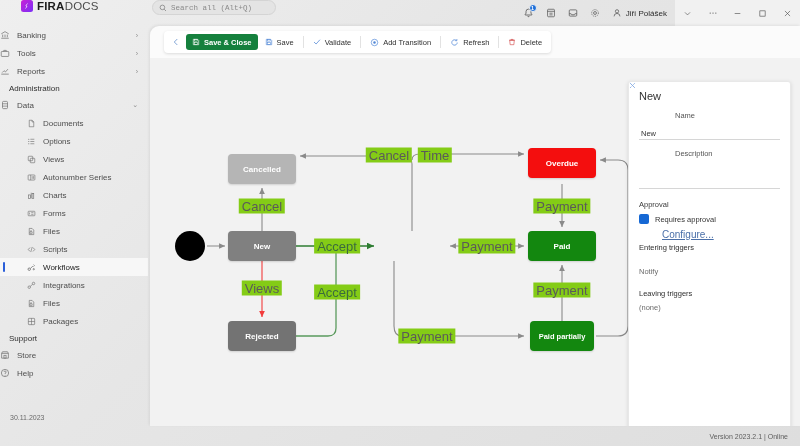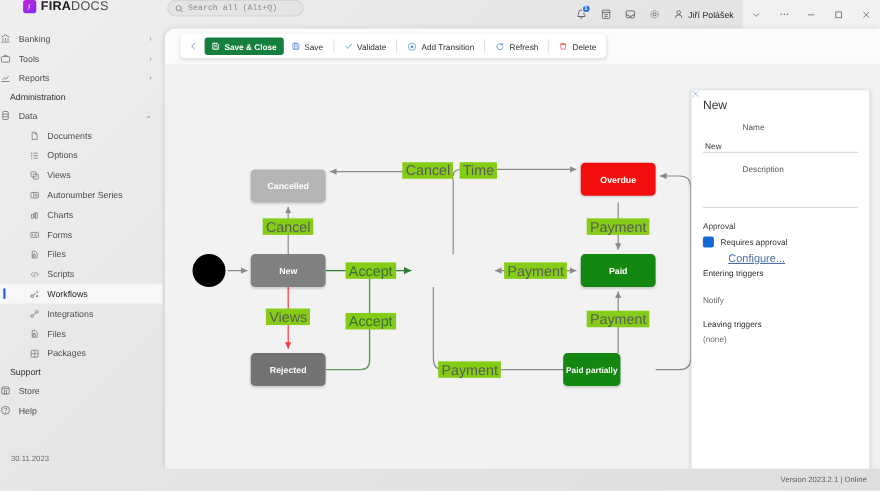--- a/index.html
+++ b/index.html
@@ -593,21 +593,21 @@
       </div>
       <div class="node" style="left:78px;top:263px;width:68px;height:30px;background:#737373">
         <span>Rejected</span>
       </div>
       <div class="node" style="left:378px;top:90px;width:68px;height:30px;background:#f40e0e">
         <span>Overdue</span>
       </div>
       <div class="node" style="left:378px;top:173px;width:68px;height:30px;background:#13870f">
         <span>Paid</span>
       </div>
-      <div class="node" style="left:362px;top:263px;width:52px;height:30px;background:#13870f;font-size:7.5px">
+      <div class="node" style="left:380px;top:263px;width:64px;height:30px;background:#13870f;font-size:7.5px">
         <span>Paid partially</span>
       </div>
 
       <div class="edge-label" style="left:112px;top:148px">Cancel</div>
       <div class="edge-label" style="left:112px;top:230px">Views</div>
       <div class="edge-label" style="left:187px;top:188px;color:#3b6b3d">Accept</div>
       <div class="edge-label" style="left:187px;top:234px;color:#3b6b3d">Accept</div>
       <div class="edge-label" style="left:285px;top:97px">Time</div>
       <div class="edge-label" style="left:239px;top:97px">Cancel</div>
       <div class="edge-label" style="left:412px;top:148px">Payment</div>

